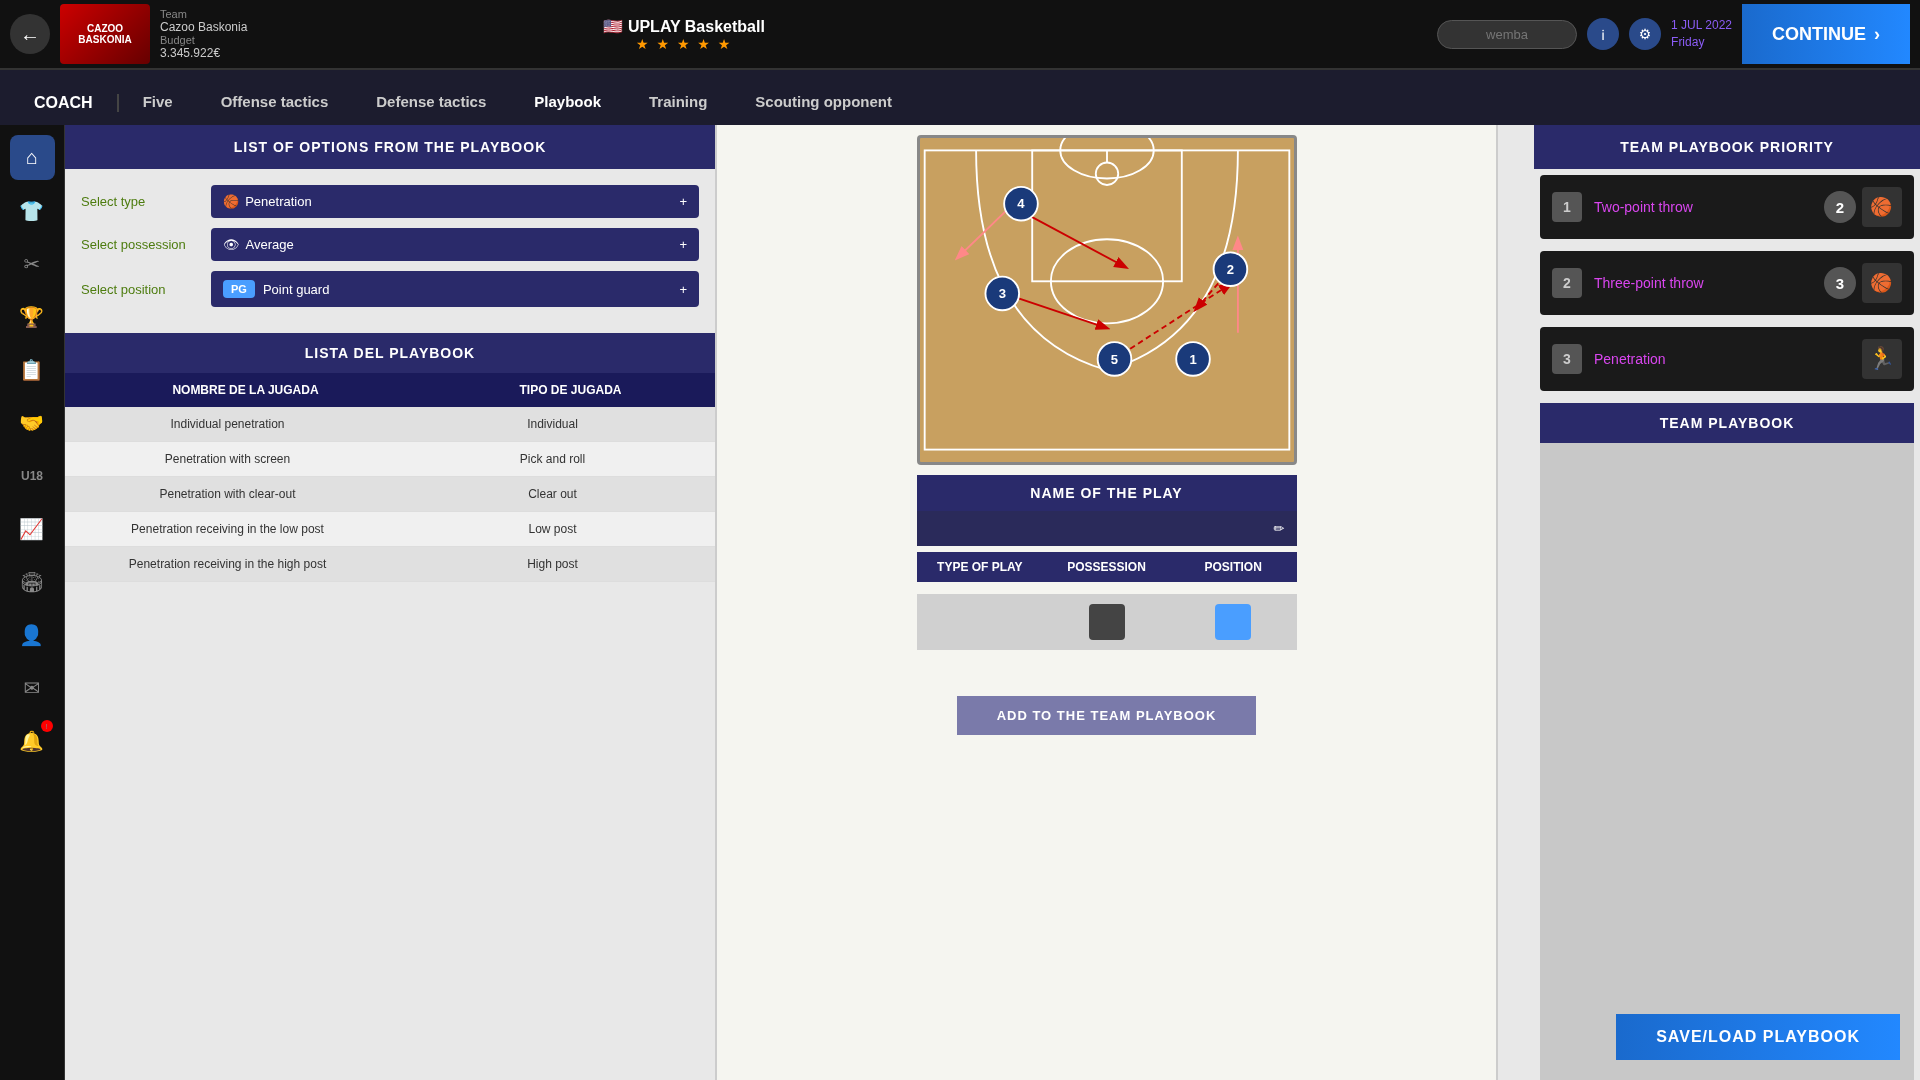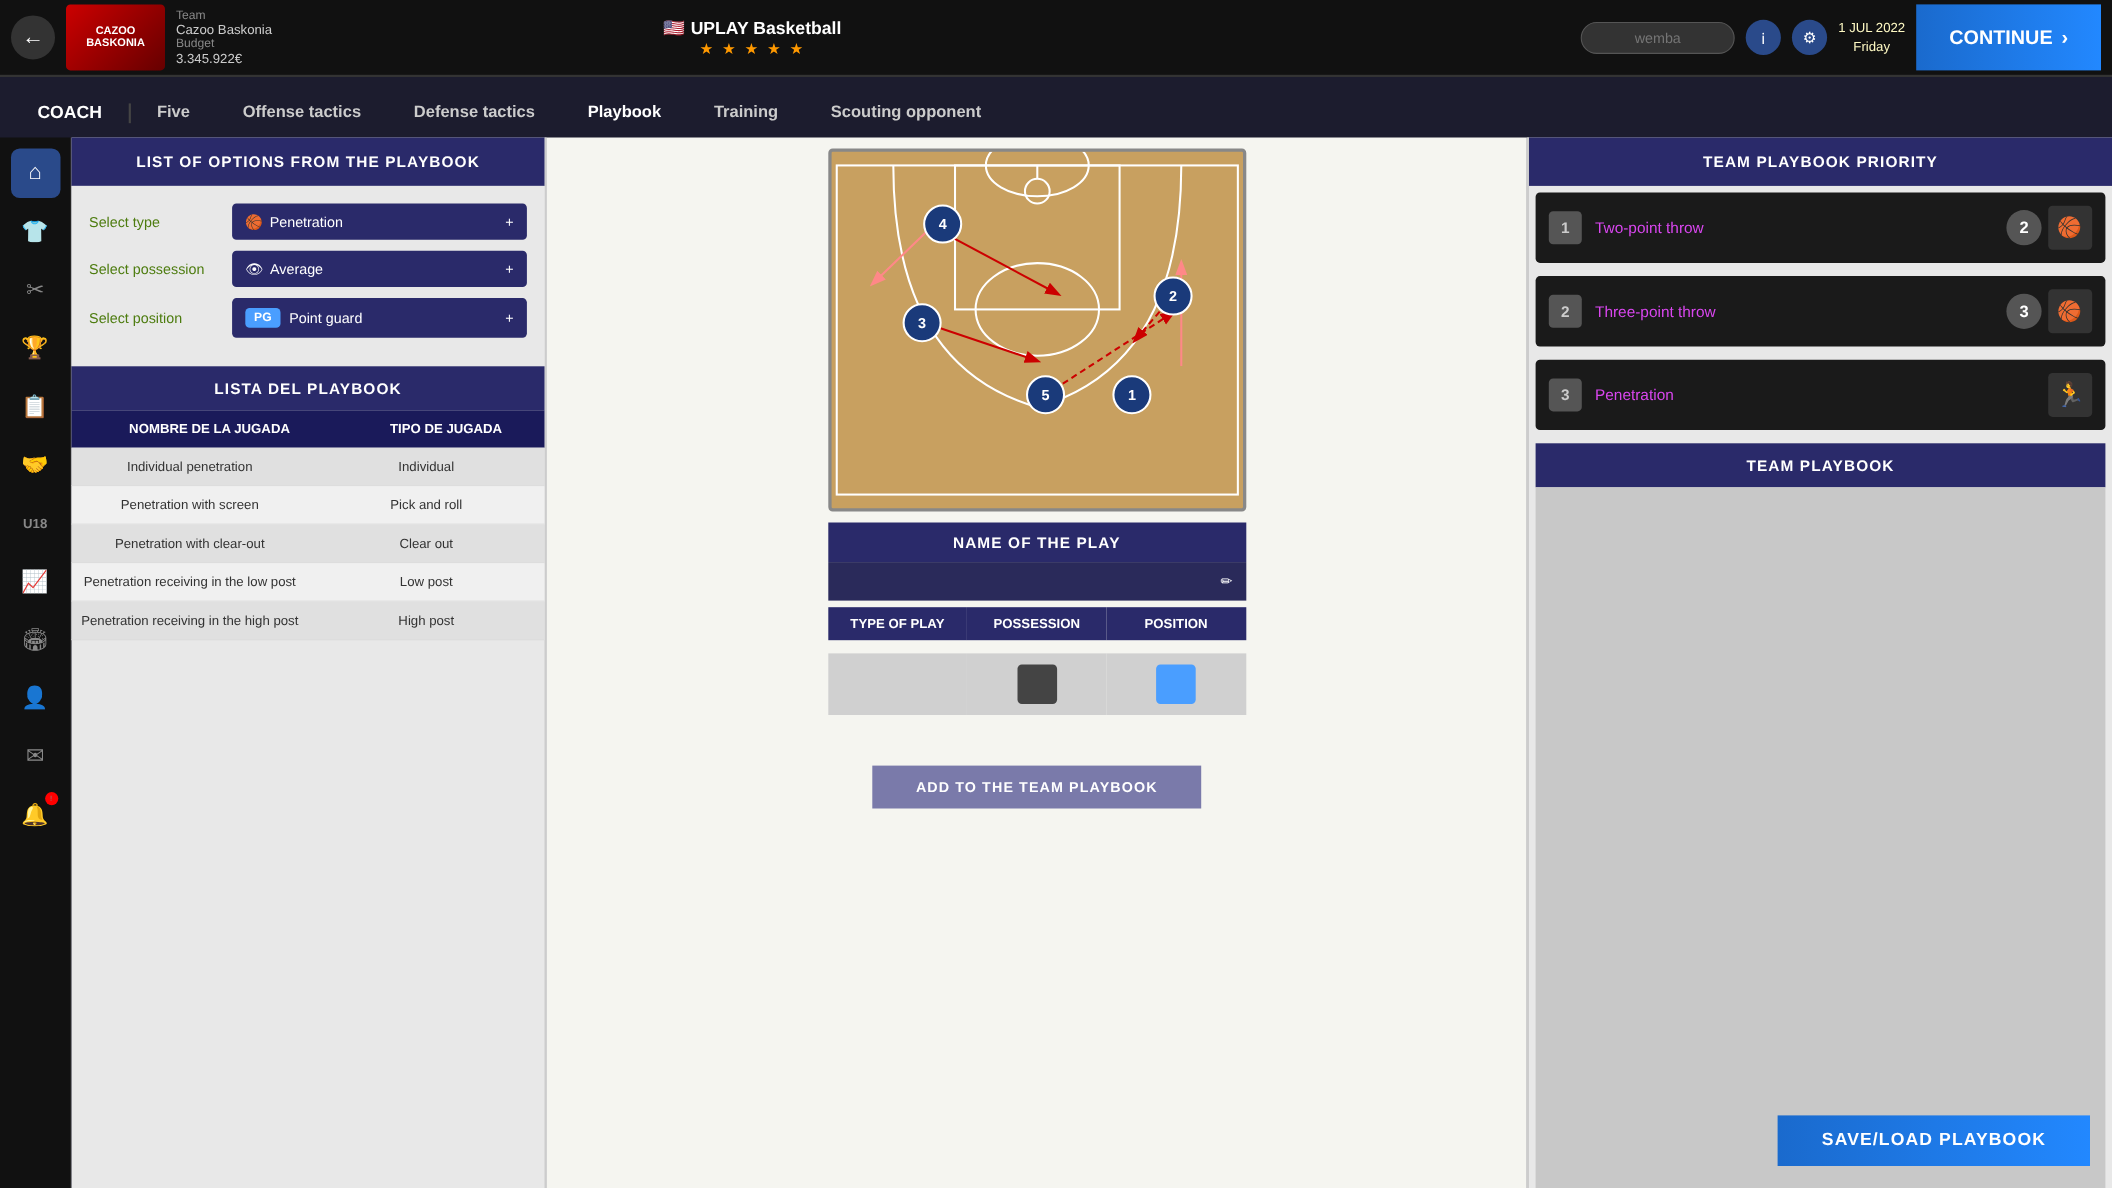--- a/index.html
+++ b/index.html
@@ -12,41 +12,41 @@
     .topbar-logo-text { font-size: 10px; color: #fff; font-weight: bold; text-align: center; }
     .topbar-team { margin-right: 20px; }
     .topbar-team div { font-size: 12px; color: #ccc; }
     .topbar-team .label { font-size: 11px; color: #888; }
     .topbar-league { display: flex; flex-direction: column; align-items: center; margin: 0 auto; }
     .topbar-league-name { font-size: 16px; font-weight: bold; color: #fff; }
     .topbar-stars { color: #f90; font-size: 14px; letter-spacing: 2px; }
     .topbar-right { display: flex; align-items: center; gap: 10px; margin-left: auto; }
     .topbar-search { background: #333; border: 1px solid #555; border-radius: 20px; padding: 6px 14px; color: #fff; font-size: 13px; width: 140px; text-align: center; }
     .topbar-icon { width: 32px; height: 32px; background: #2a4a8a; border-radius: 50%; display: flex; align-items: center; justify-content: center; font-size: 14px; cursor: pointer; }
-    .topbar-date { text-align: center; font-size: 12px; color: #fef9c3; line-height: 1.4; }
+    .topbar-date { text-align: left; font-size: 12px; color: #8b5cf6; line-height: 1.4; }
     .continue-btn { background: linear-gradient(to right, #1a6acd, #2288ff); color: #fff; font-weight: bold; font-size: 18px; padding: 0 30px; height: 60px; border: none; cursor: pointer; display: flex; align-items: center; gap: 8px; }
 
     
     .navtabs { display: flex; align-items: center; height: 68px; background: #1c1c2e; border-bottom: 2px solid #333; padding-left: 10px; }
     .navtab { padding: 0 24px; height: 100%; display: flex; align-items: center; font-size: 15px; font-weight: bold; color: #ccc; cursor: pointer; border-bottom: 3px solid transparent; }
     .navtab.active { color: #fff; border-bottom: 3px solid #4a9eff; }
     .navtab-coach { font-size: 16px; font-weight: bold; color: #fff; padding: 0 24px; border-right: 2px solid #444; }
 
     
     .sidebar { position: absolute; left: 0; top: 125px; width: 65px; height: calc(1080px - 125px); background: #111; display: flex; flex-direction: column; align-items: center; padding: 10px 0; gap: 8px; border-right: 1px solid #333; }
     .sidebar-icon { width: 45px; height: 45px; border-radius: 8px; display: flex; align-items: center; justify-content: center; font-size: 20px; cursor: pointer; color: #888; }
     .sidebar-icon.active { background: #2a4a8a; color: #fff; }
     .sidebar-icon.notification { position: relative; }
     .sidebar-badge { position: absolute; top: 2px; right: 2px; width: 12px; height: 12px; background: red; border-radius: 50%; font-size: 7px; display: flex; align-items: center; justify-content: center; }
 
     
     .main { position: absolute; left: 65px; top: 125px; width: 1855px; height: calc(1080px - 125px); display: flex; background: #1a1a2e; }
 
     
-    .left-panel { width: 432px; background: #e8e8e8; display: flex; flex-direction: column; border-right: 2px solid #ccc; }
+    .left-panel { width: 652px; background: #e8e8e8; display: flex; flex-direction: column; border-right: 2px solid #ccc; }
     .panel-header { background: #2a2a6a; color: #fff; text-align: center; font-weight: bold; font-size: 14px; padding: 14px; letter-spacing: 1px; }
     .panel-section { padding: 16px; background: #e8e8e8; }
     .filter-row { display: flex; align-items: center; margin-bottom: 10px; }
     .filter-label { color: #4d7c0f; font-size: 13px; width: 130px; }
     .filter-select { flex: 1; background: #2a2a6a; color: #fff; border: none; border-radius: 4px; padding: 9px 12px; font-size: 13px; display: flex; align-items: center; justify-content: space-between; cursor: pointer; }
     .filter-select-pg { background: #4a9eff; border-radius: 4px; padding: 3px 8px; font-size: 11px; font-weight: bold; margin-right: 8px; }
 
     .lista-header { background: #2a2a6a; color: #fff; text-align: center; font-weight: bold; font-size: 14px; padding: 12px; letter-spacing: 1px; }
     .table-header { display: flex; background: #1a1a5a; padding: 10px 0; }
     .th { color: #fff; font-size: 12px; font-weight: bold; text-align: center; flex: 1; margin-left: 36px; }
@@ -61,21 +61,21 @@
 
     .play-name-header { background: #2a2a6a; color: #fff; text-align: center; font-weight: bold; font-size: 14px; padding: 10px; width: 100%; max-width: 380px; letter-spacing: 1px; }
     .play-name-input { width: 100%; max-width: 380px; background: #2a2a5a; border: none; padding: 10px 12px; color: #fff; font-size: 13px; display: flex; align-items: center; justify-content: flex-end; }
     .play-attrs { display: flex; width: 100%; max-width: 380px; margin: 6px 0; }
     .play-attr-header { flex: 1; background: #2a2a6a; color: #fff; text-align: center; font-size: 12px; font-weight: bold; padding: 8px 4px; }
     .play-attr-val { flex: 1; background: #d0d0d0; display: flex; align-items: center; justify-content: center; padding: 10px 4px; }
     .play-attr-box { width: 36px; height: 36px; border-radius: 4px; }
     .add-btn { background: #7a7aaa; color: #fff; border: none; padding: 12px 40px; font-size: 13px; font-weight: bold; letter-spacing: 1px; cursor: pointer; margin-top: 20px; }
 
     
-    .right-panel { width: 532px; background: #e8e8e8; border-left: 2px solid #ccc; display: flex; flex-direction: column; }
+    .right-panel { width: 424px; background: #e8e8e8; border-left: 2px solid #ccc; display: flex; flex-direction: column; padding-left: 36px; }
     .right-header { background: #2a2a6a; color: #fff; text-align: center; font-weight: bold; font-size: 14px; padding: 14px; letter-spacing: 1px; }
     .priority-item { display: flex; align-items: center; background: #1a1a1a; margin: 6px; border-radius: 4px; padding: 12px; gap: 12px; }
     .priority-num { width: 30px; height: 30px; background: #555; display: flex; align-items: center; justify-content: center; font-weight: bold; color: #ccc; font-size: 14px; border-radius: 4px; }
     .priority-name { flex: 1; color: #d946ef; font-size: 14px; }
     .priority-icon { width: 40px; height: 40px; background: #333; border-radius: 4px; display: flex; align-items: center; justify-content: center; font-size: 18px; color: #fff; }
     .priority-badge { width: 28px; height: 28px; border-radius: 50%; display: flex; align-items: center; justify-content: center; font-weight: bold; font-size: 13px; color: #fff; }
 
     .team-playbook-header { background: #2a2a6a; color: #fff; text-align: center; font-weight: bold; font-size: 14px; padding: 12px; letter-spacing: 1px; margin: 6px 6px 0; }
     .team-playbook-area { background: #c8c8c8; margin: 0 6px; flex: 1; }
 

